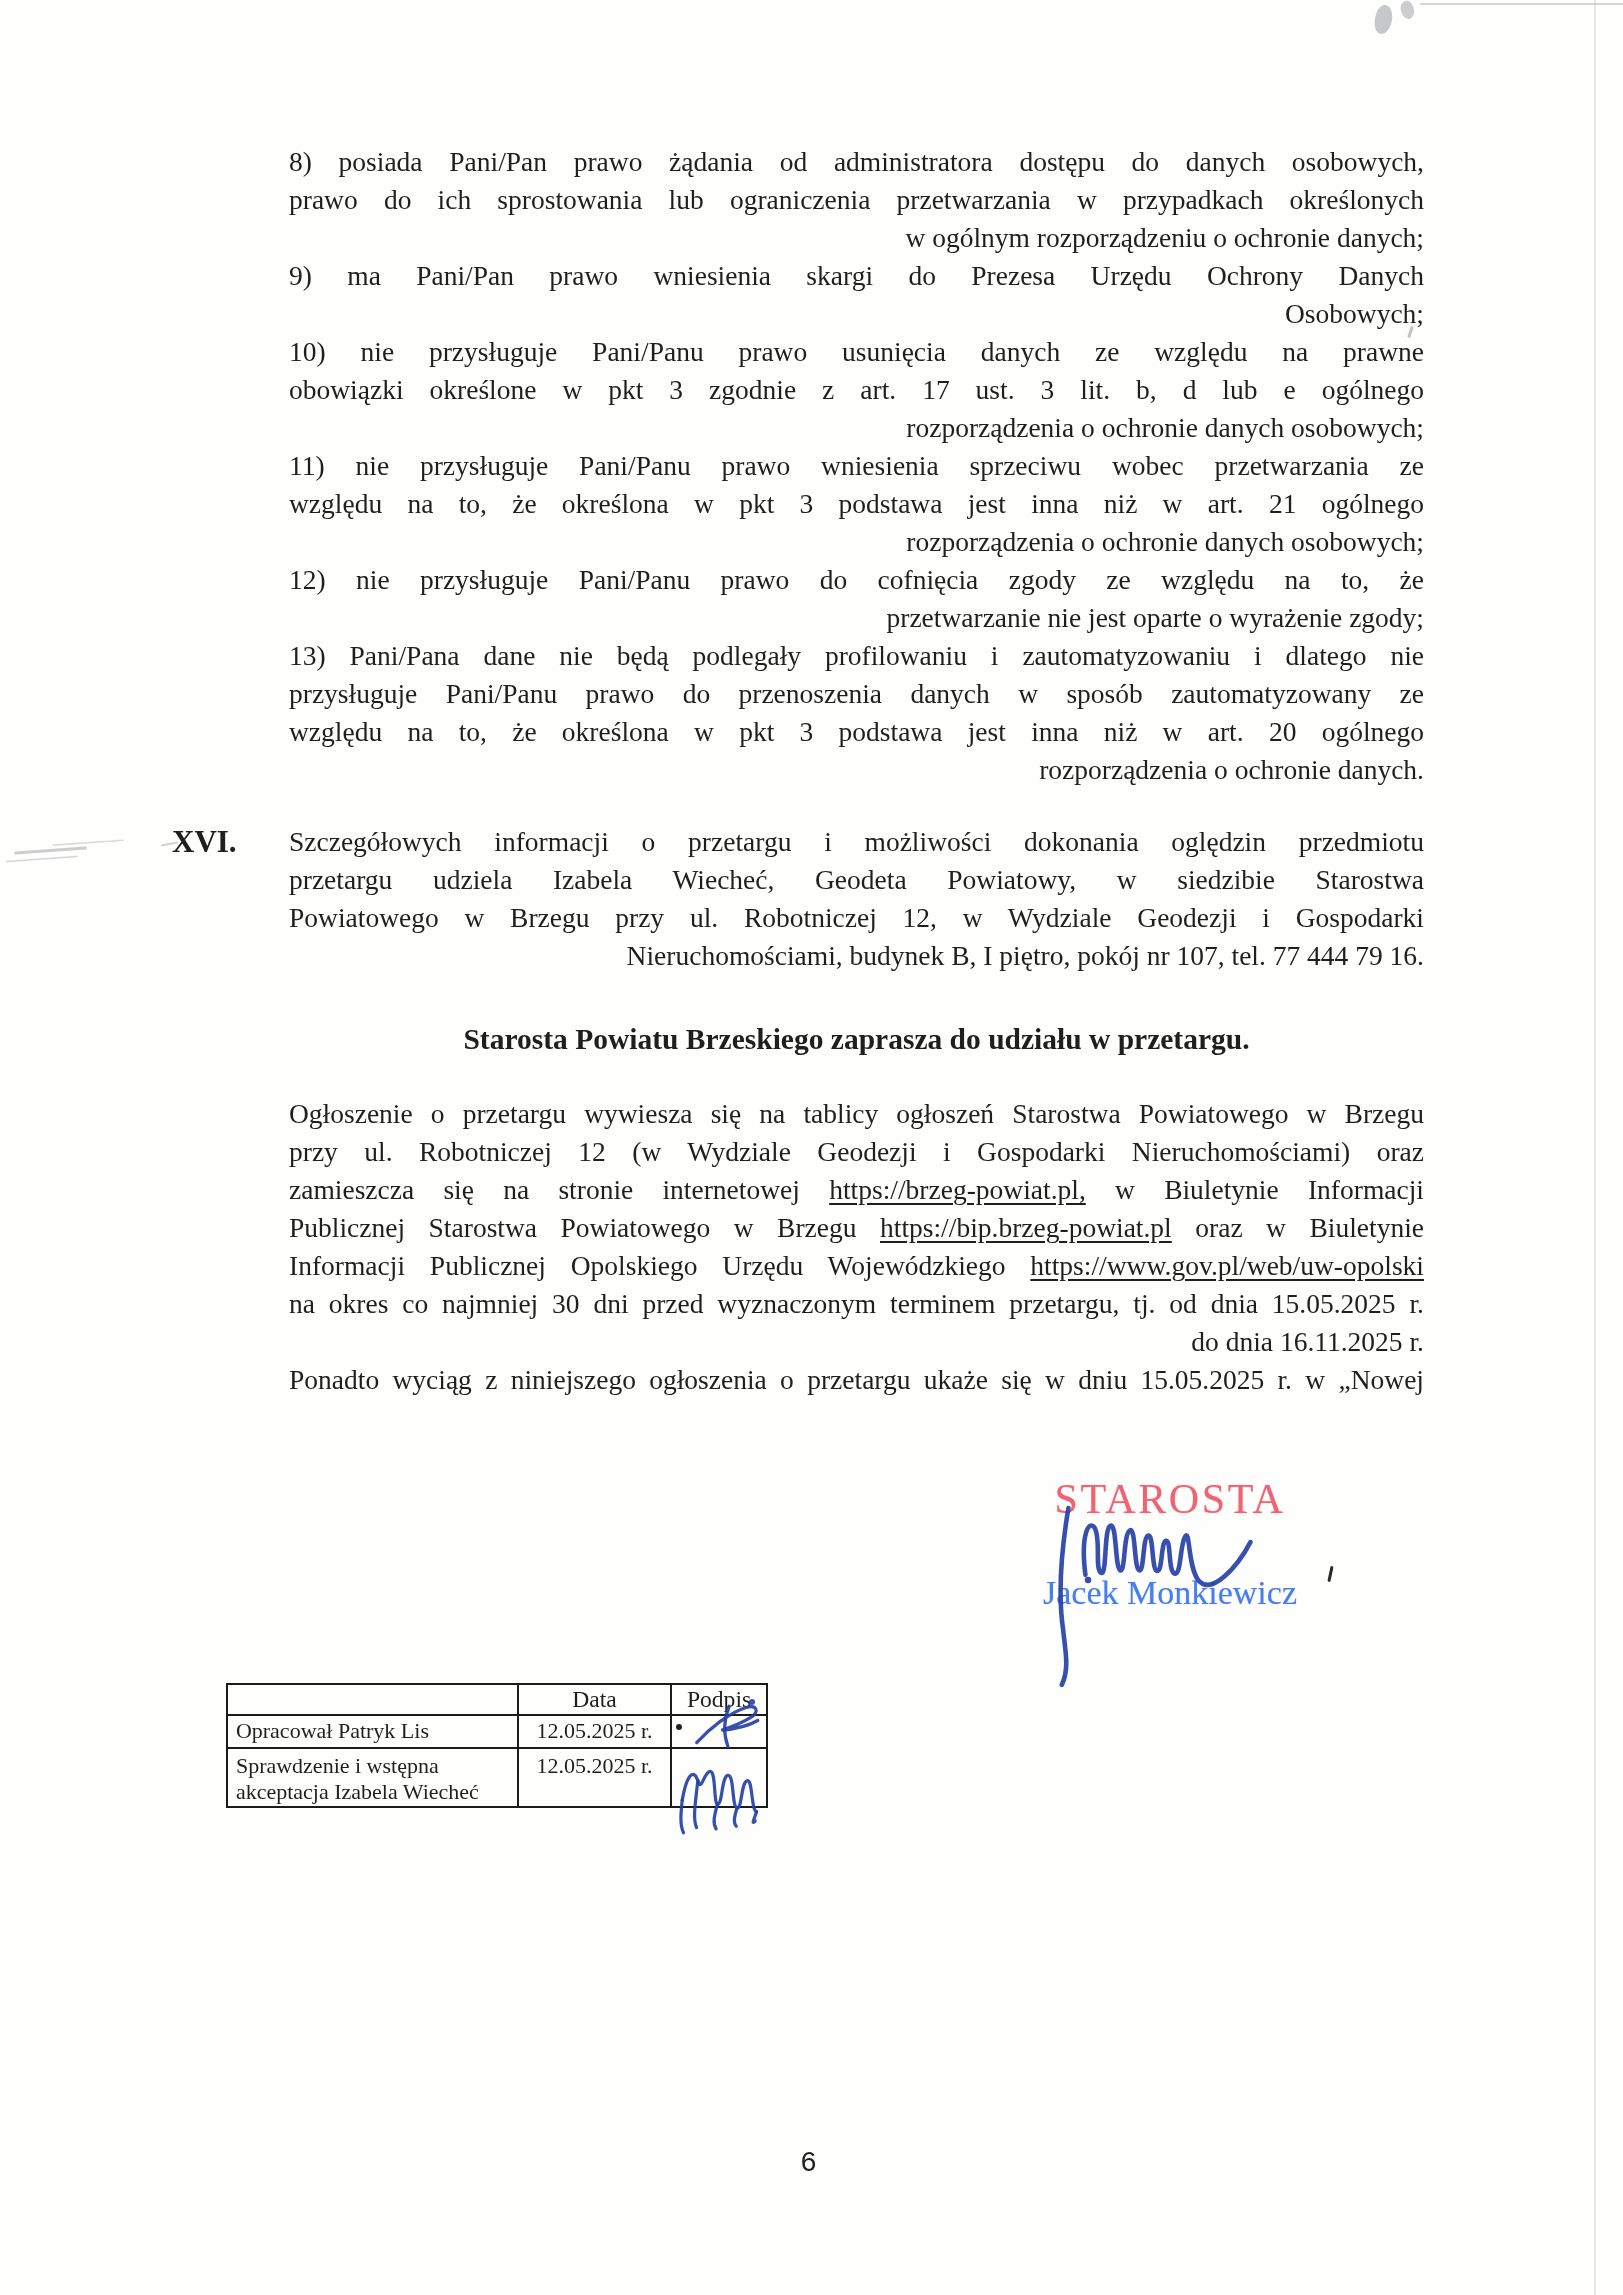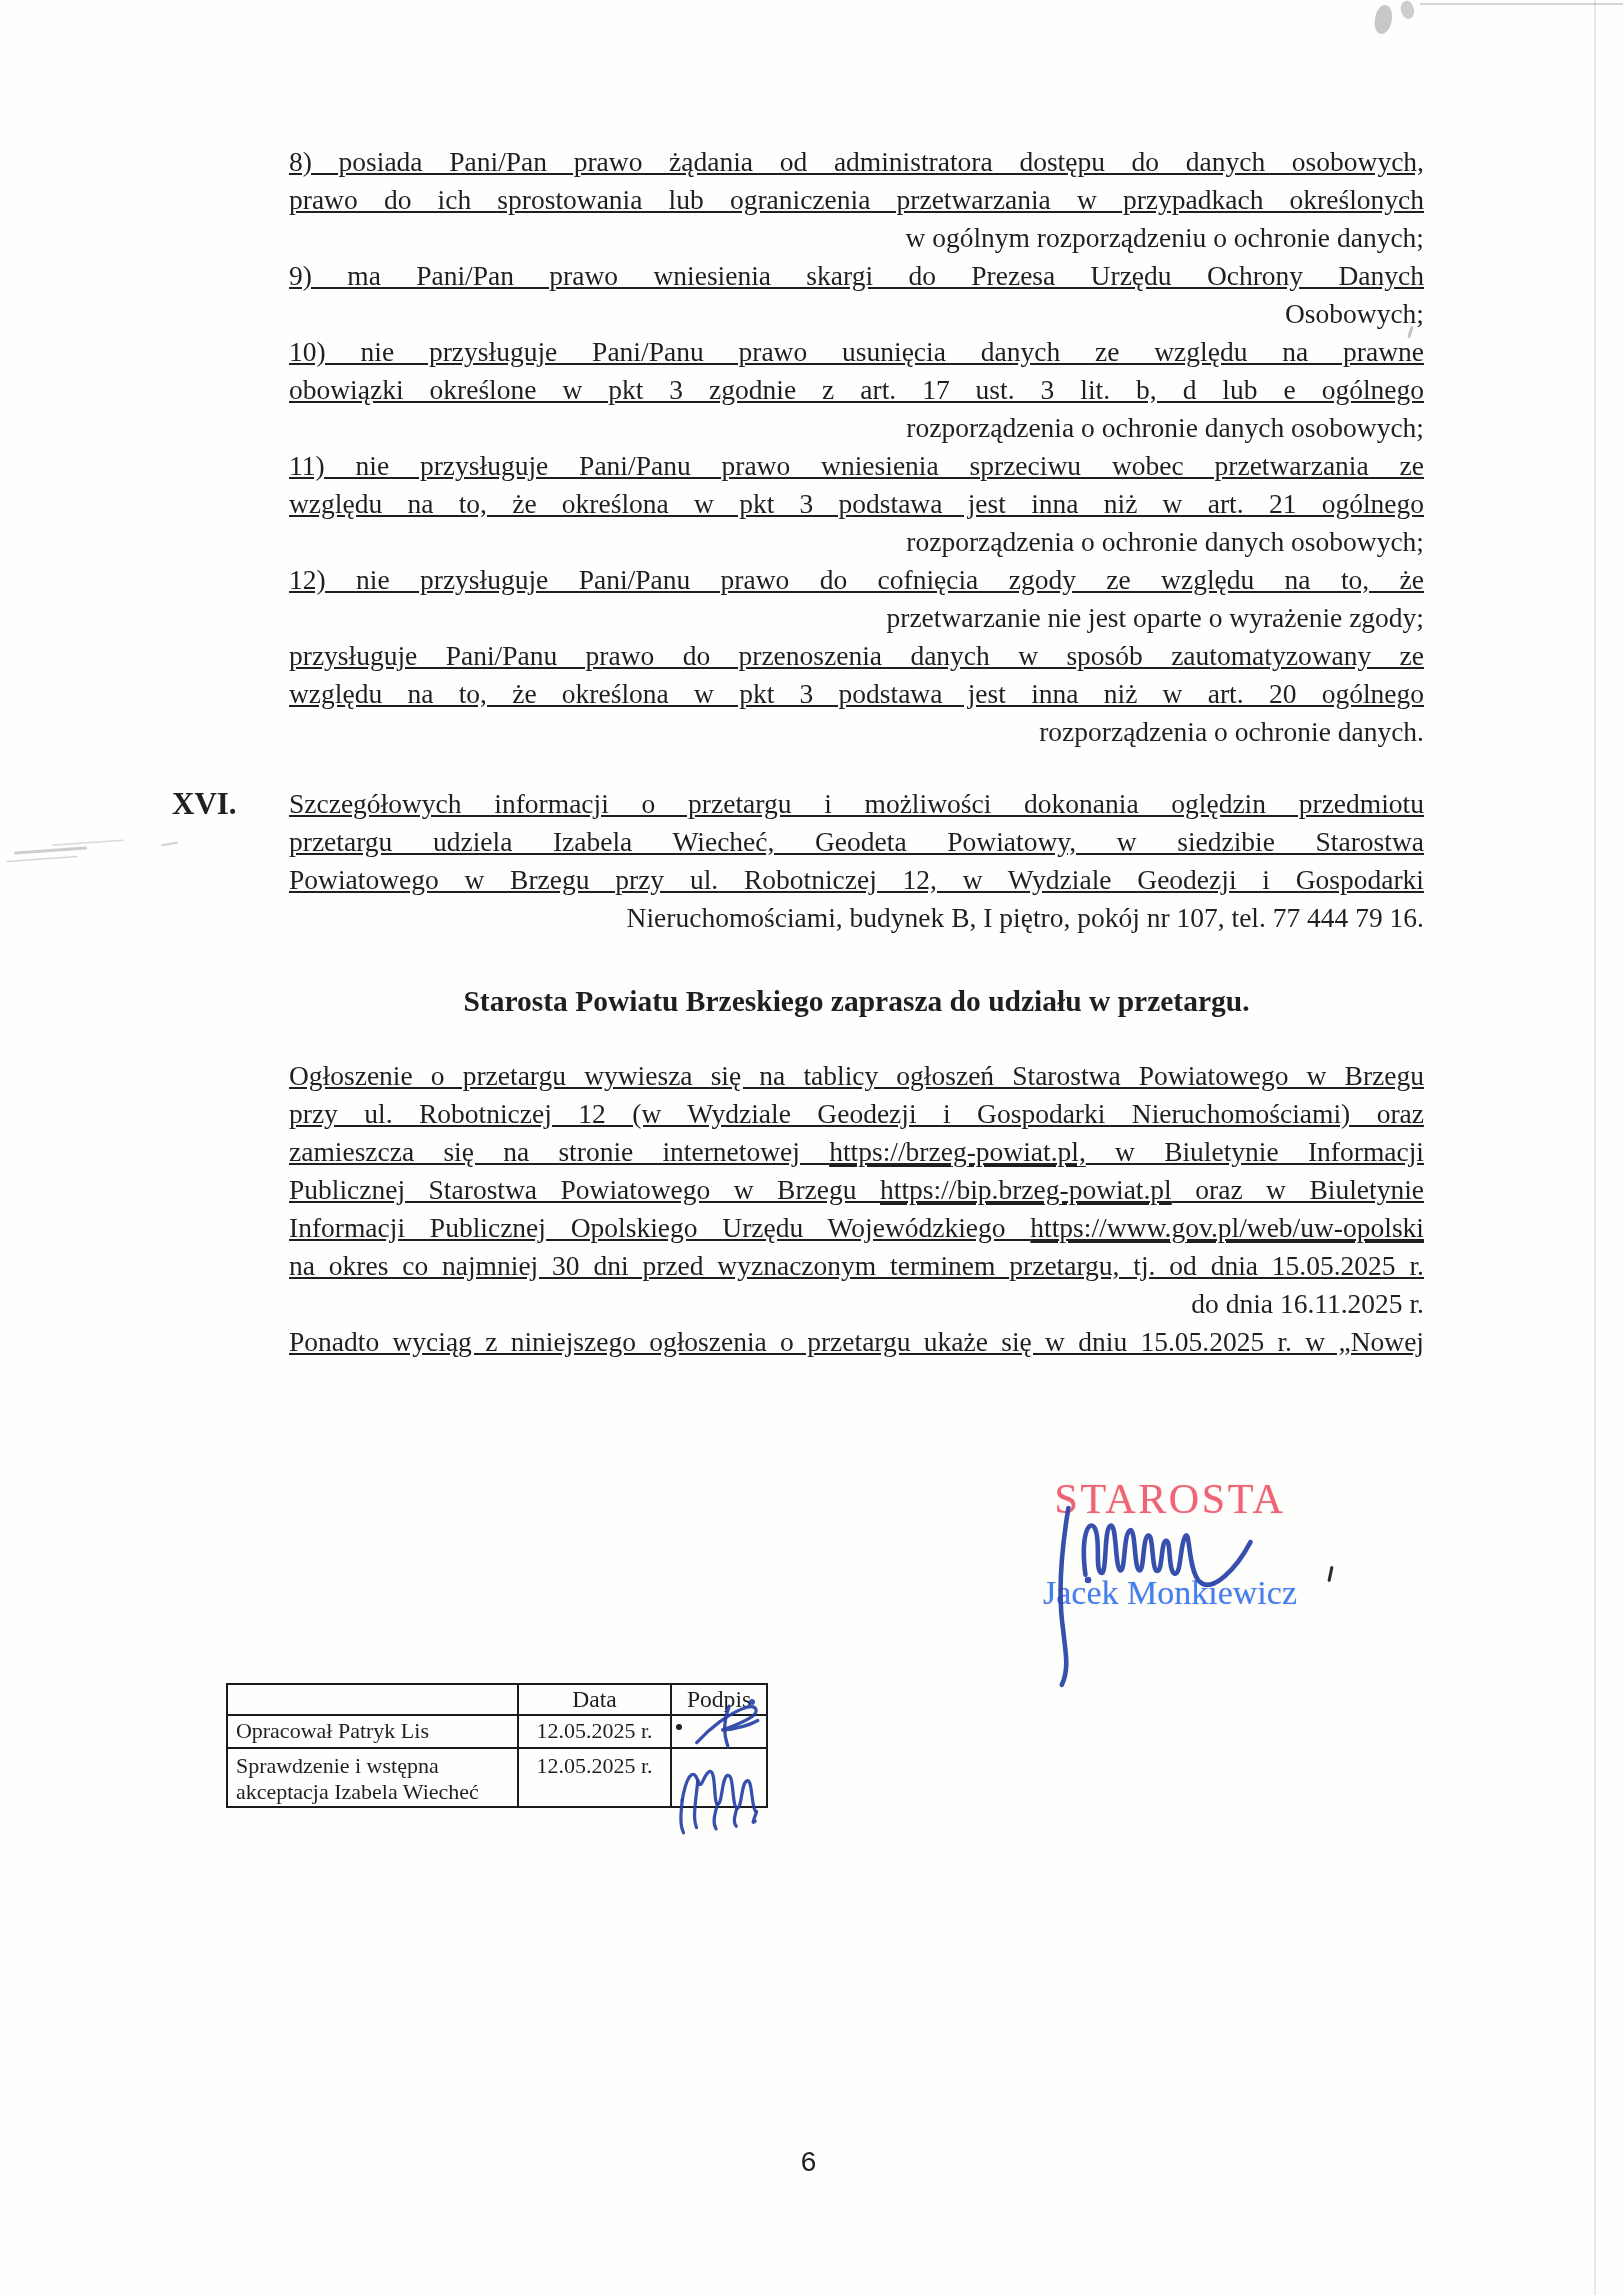--- a/index.html
+++ b/index.html
@@ -5,21 +5,21 @@
   html,body{margin:0;padding:0;background:#e8e8e8;}
   .page{
     position:relative;width:1623px;height:2295px;background:#fefefd;
     font-family:"Liberation Serif","DejaVu Serif",serif;color:#1f1f1f;
     overflow:hidden;
   }
   
   .content{position:absolute;left:289px;top:143px;width:1135px;font-size:27.5px;}
   .para{margin:0;}
   .line{height:38px;line-height:38px;white-space:nowrap;text-align:right;}
-  .line.just{text-align:justify;text-align-last:justify;text-decoration:underline;}
+  .line.just{text-align:justify;text-align-last:justify;}
   .line .u{text-decoration:underline;text-decoration-thickness:2px;text-underline-offset:3.9px;}
   .section{position:relative;margin-top:34px;}
   .section .roman{
     position:absolute;left:-117px;top:0;height:38px;line-height:38px;
     font-weight:700;font-size:31px;
   }
   .heading{
     margin-top:45px;height:38px;line-height:38px;text-align:center;
     font-weight:700;font-size:29.5px;
   }
@@ -101,20 +101,21 @@
     <div class="para">
         <div class="line just"><span>11) nie przysługuje Pani/Panu prawo wniesienia sprzeciwu wobec przetwarzania ze</span></div>
         <div class="line just"><span>względu na to, że określona w pkt 3 podstawa jest inna niż w art. 21 ogólnego</span></div>
         <div class="line"><span>rozporządzenia o ochronie danych osobowych;</span></div>
       </div>
     <div class="para">
         <div class="line just"><span>12) nie przysługuje Pani/Panu prawo do cofnięcia zgody ze względu na to, że</span></div>
         <div class="line"><span>przetwarzanie nie jest oparte o wyrażenie zgody;</span></div>
       </div>
     <div class="para">
+        <div class="line just"><span>13) Pani/Pana dane nie będą podlegały profilowaniu i zautomatyzowaniu i dlatego nie</span></div>
         <div class="line just"><span>przysługuje Pani/Panu prawo do przenoszenia danych w sposób zautomatyzowany ze</span></div>
         <div class="line just"><span>względu na to, że określona w pkt 3 podstawa jest inna niż w art. 20 ogólnego</span></div>
         <div class="line"><span>rozporządzenia o ochronie danych.</span></div>
       </div>
 
     <div class="section">
       <span class="roman">XVI.</span>
       <div class="para">
           <div class="line just"><span>Szczegółowych informacji o przetargu i możliwości dokonania oględzin przedmiotu</span></div>
           <div class="line just"><span>przetargu udziela Izabela Wiecheć, Geodeta Powiatowy, w siedzibie Starostwa</span></div>

